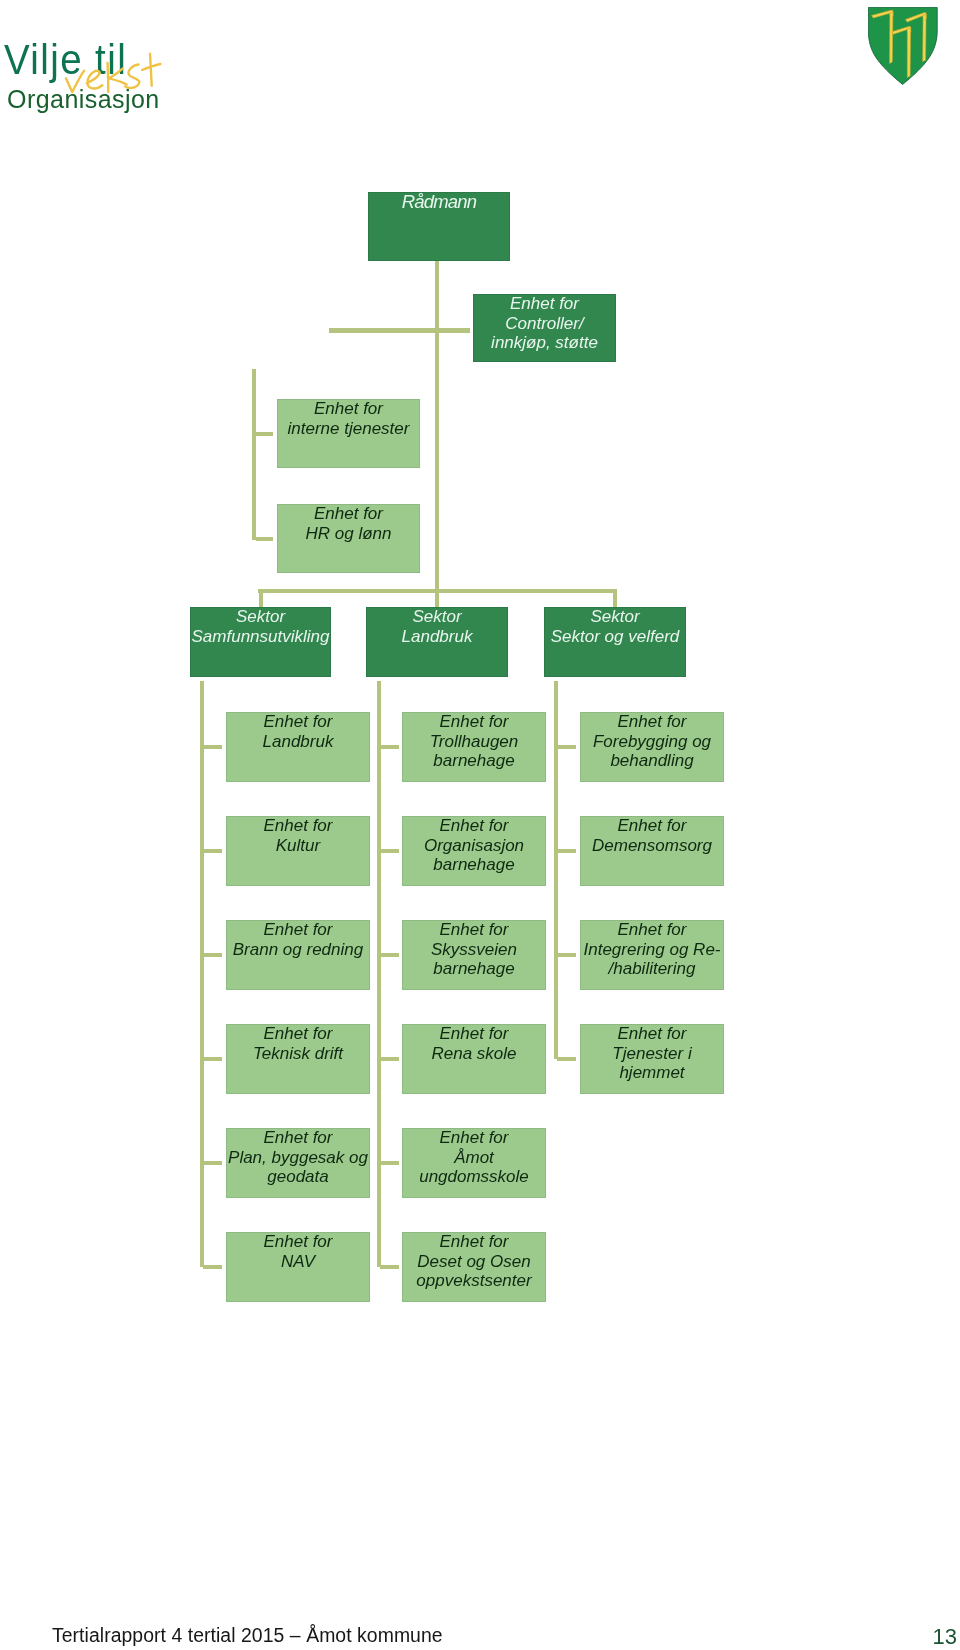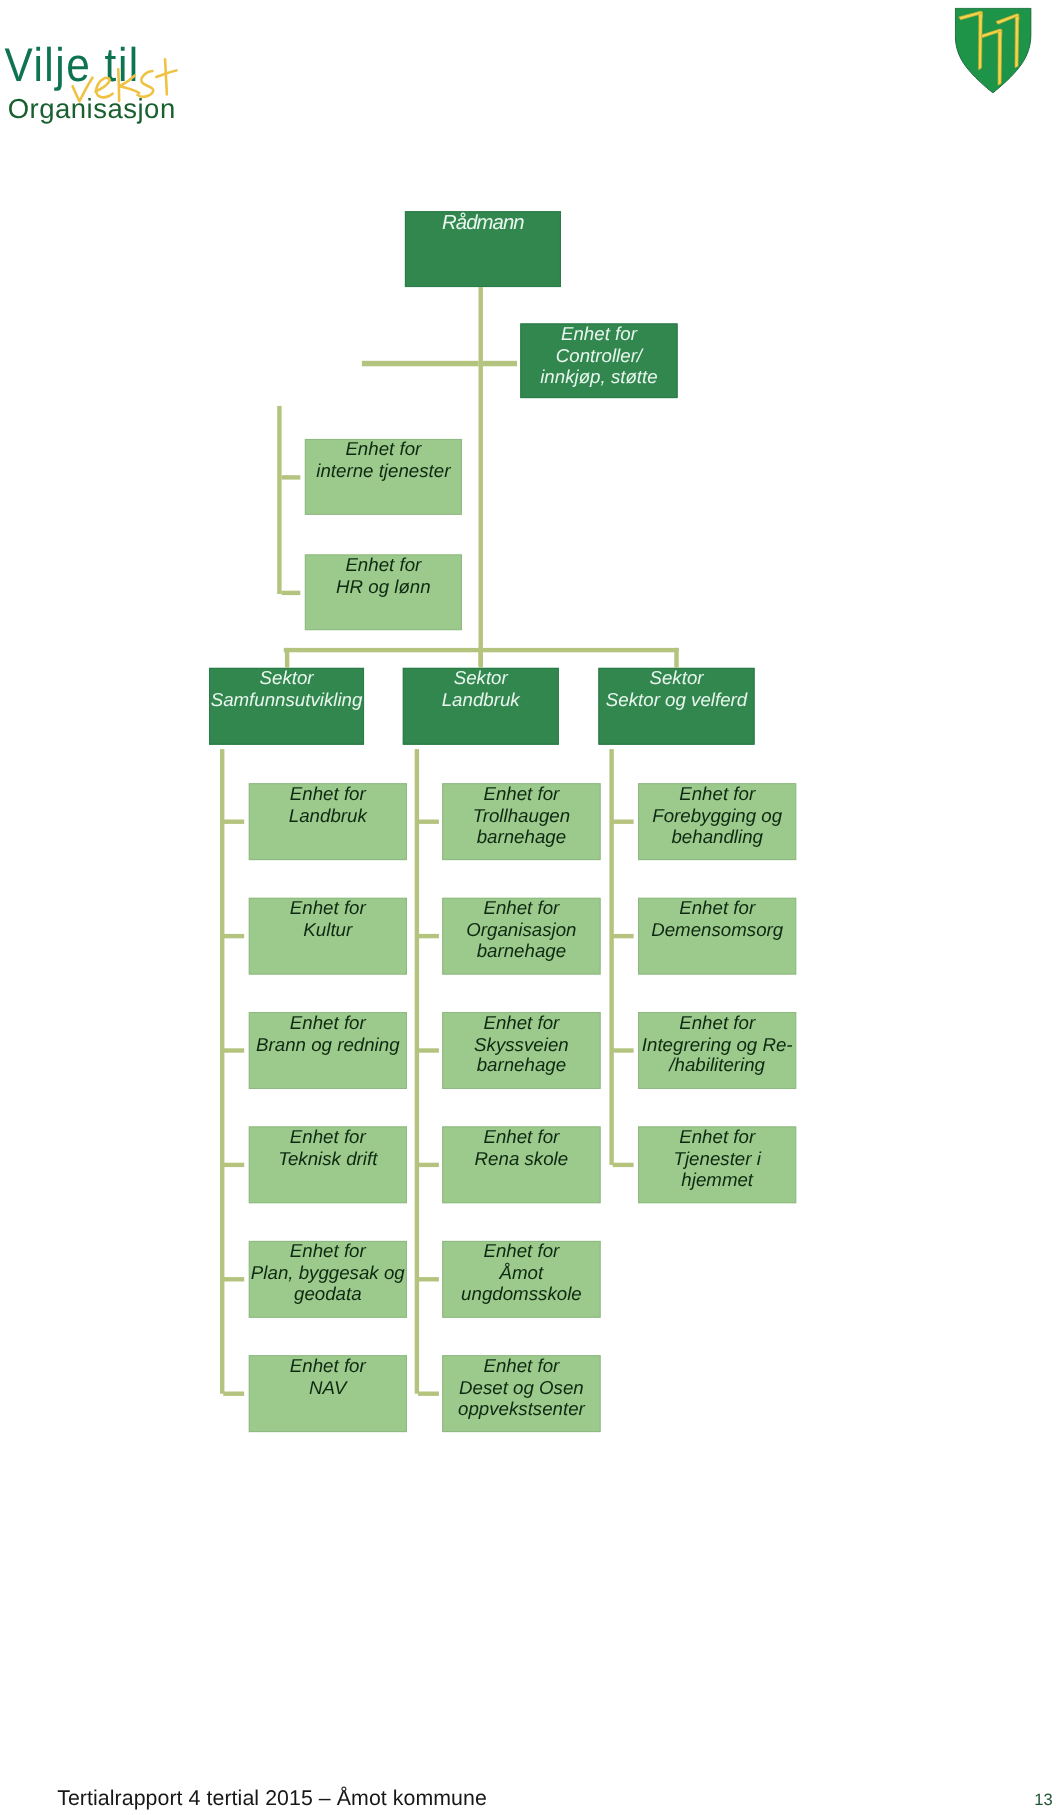--- a/index.html
+++ b/index.html
@@ -21,21 +21,21 @@
   .node-text{display:block;}
   .node span{display:block;line-height:19.5px;}
   .dark{background:#32874F;color:#E9F6EE;box-shadow:inset 0 0 0 1px #2B7A47;}
   .light{background:#9CC98C;color:#0E2911;box-shadow:inset 0 0 0 1px #8FB982;}
   .ln{position:absolute;background:#B4C37E;}
 
   
   .foot{position:absolute;left:52px;top:1626px;font-size:19.4px;color:#171717;
         white-space:nowrap;line-height:19px;letter-spacing:.06px;}
   .pageno{position:absolute;left:905px;top:1627px;width:52px;text-align:right;
-          font-size:15px;color:#1C5434;line-height:19px;}
+          font-size:22px;color:#1C5434;line-height:19px;}
 </style>
 </head>
 <body>
 
 <div class="page">
 
   <div class="logo">
     <svg width="190" height="86" viewBox="0 0 190 86">
       <text class="logo-main" x="4" y="58.6" transform="translate(0 58.6) scale(1 1.12) translate(0 -58.6)" font-family="Liberation Sans, sans-serif" font-size="38.5" fill="#0E7350" letter-spacing="1.4">Vilje til</text>
       <g fill="none" stroke="#EFC243" stroke-width="2.35" stroke-linecap="round" stroke-linejoin="round">

